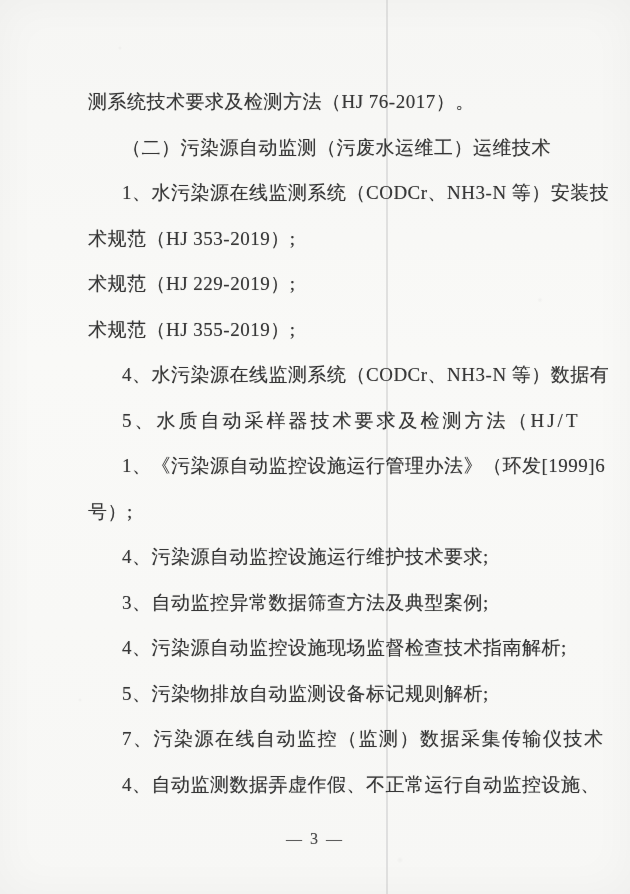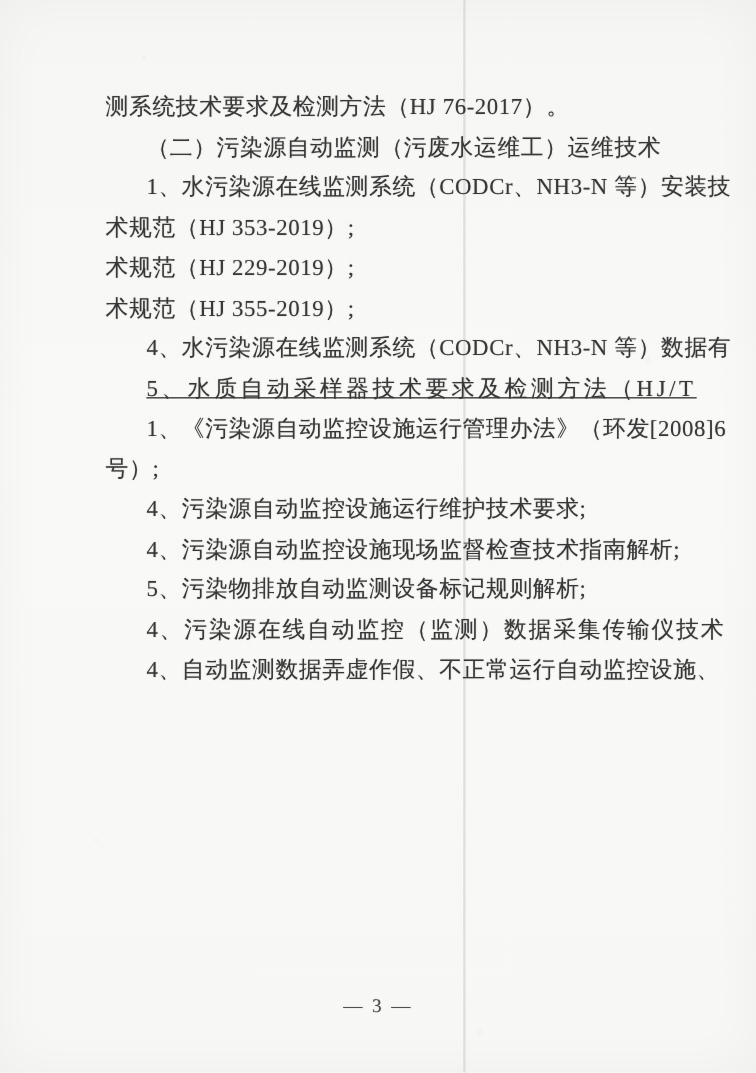--- a/index.html
+++ b/index.html
@@ -37,23 +37,24 @@
     top: 73px;
     width: 475px;
   }
   .ln {
     line-height: 33.5px;
     font-size: 19px;
     color: #383838;
     letter-spacing: 0.5px;
     white-space: nowrap;
     text-shadow: 0 0 1px rgba(60, 60, 60, 0.45);
+    margin-top: 12px;
   }
   .ind { padding-left: 34px; }
-  .wide { letter-spacing: 3px; text-decoration: underline; }
+  .wide { letter-spacing: 3px; }
   .wide2 { letter-spacing: 1.5px; }
   .footer {
     position: absolute;
     left: 0;
     top: 830px;
     width: 630px;
     text-align: center;
   }
   .pagenum {
     font-size: 16px;
@@ -70,25 +71,26 @@
 
   <div class="textblock">
     <div class="ln">测系统技术要求及检测方法（HJ 76-2017）。</div>
     <div class="ln ind">（二）污染源自动监测（污废水运维工）运维技术</div>
     <div class="ln ind">1、水污染源在线监测系统（CODCr、NH3-N 等）安装技</div>
     <div class="ln">术规范（HJ 353-2019）;</div>
     <div class="ln">术规范（HJ 229-2019）;</div>
     <div class="ln">术规范（HJ 355-2019）;</div>
     <div class="ln ind">4、水污染源在线监测系统（CODCr、NH3-N 等）数据有</div>
     <div class="ln ind wide">5、水质自动采样器技术要求及检测方法（HJ/T</div>
-    <div class="ln ind">1、《污染源自动监控设施运行管理办法》（环发[2008]6</div>
+    <div class="ln ind">1、《污染源自动监控设施运行管理办法》（环发[1999]6</div>
     <div class="ln">号）;</div>
     <div class="ln ind">4、污染源自动监控设施运行维护技术要求;</div>
+    <div class="ln ind">3、自动监控异常数据筛查方法及典型案例;</div>
     <div class="ln ind">4、污染源自动监控设施现场监督检查技术指南解析;</div>
     <div class="ln ind">5、污染物排放自动监测设备标记规则解析;</div>
-    <div class="ln ind wide2">4、污染源在线自动监控（监测）数据采集传输仪技术</div>
+    <div class="ln ind wide2">7、污染源在线自动监控（监测）数据采集传输仪技术</div>
     <div class="ln ind">4、自动监测数据弄虚作假、不正常运行自动监控设施、</div>
   </div>
 
   <div class="footer">
     <span class="pagenum">— 3 —</span>
   </div>
 </div>
 
 </body></html>

